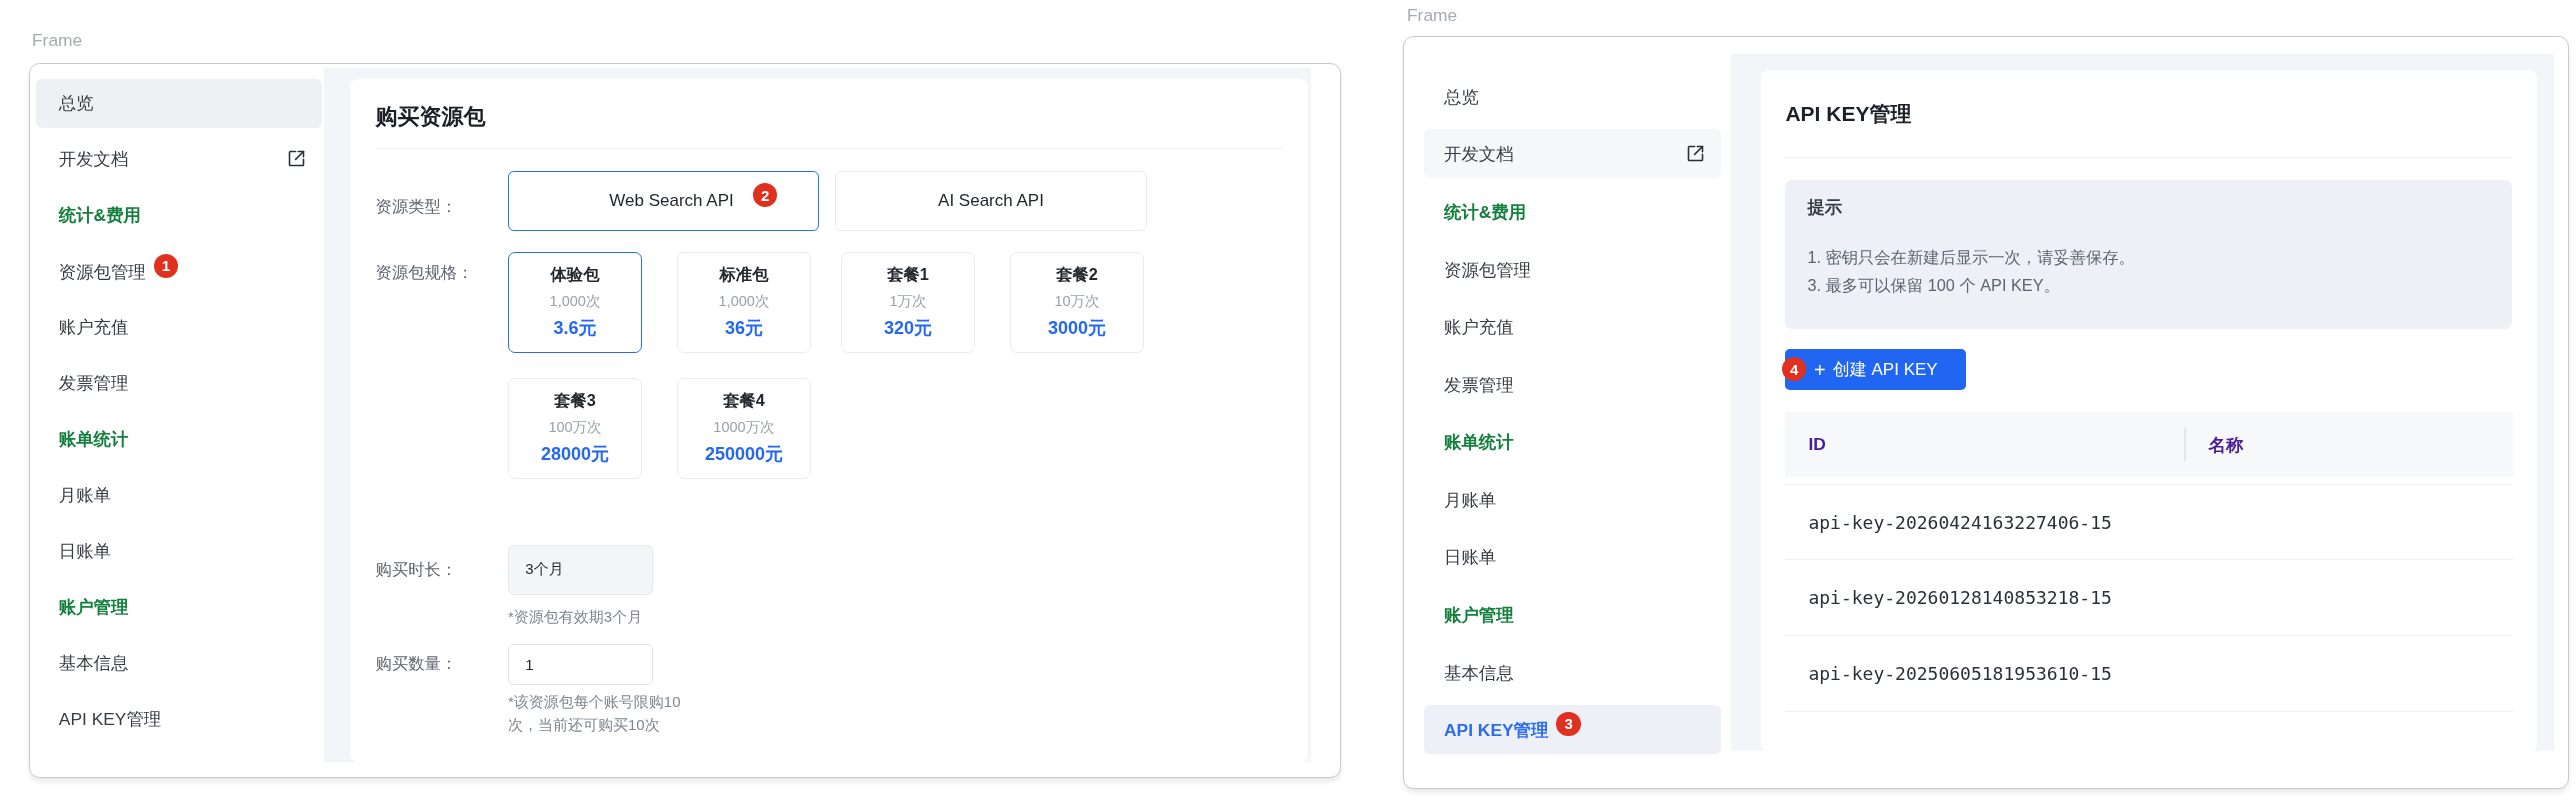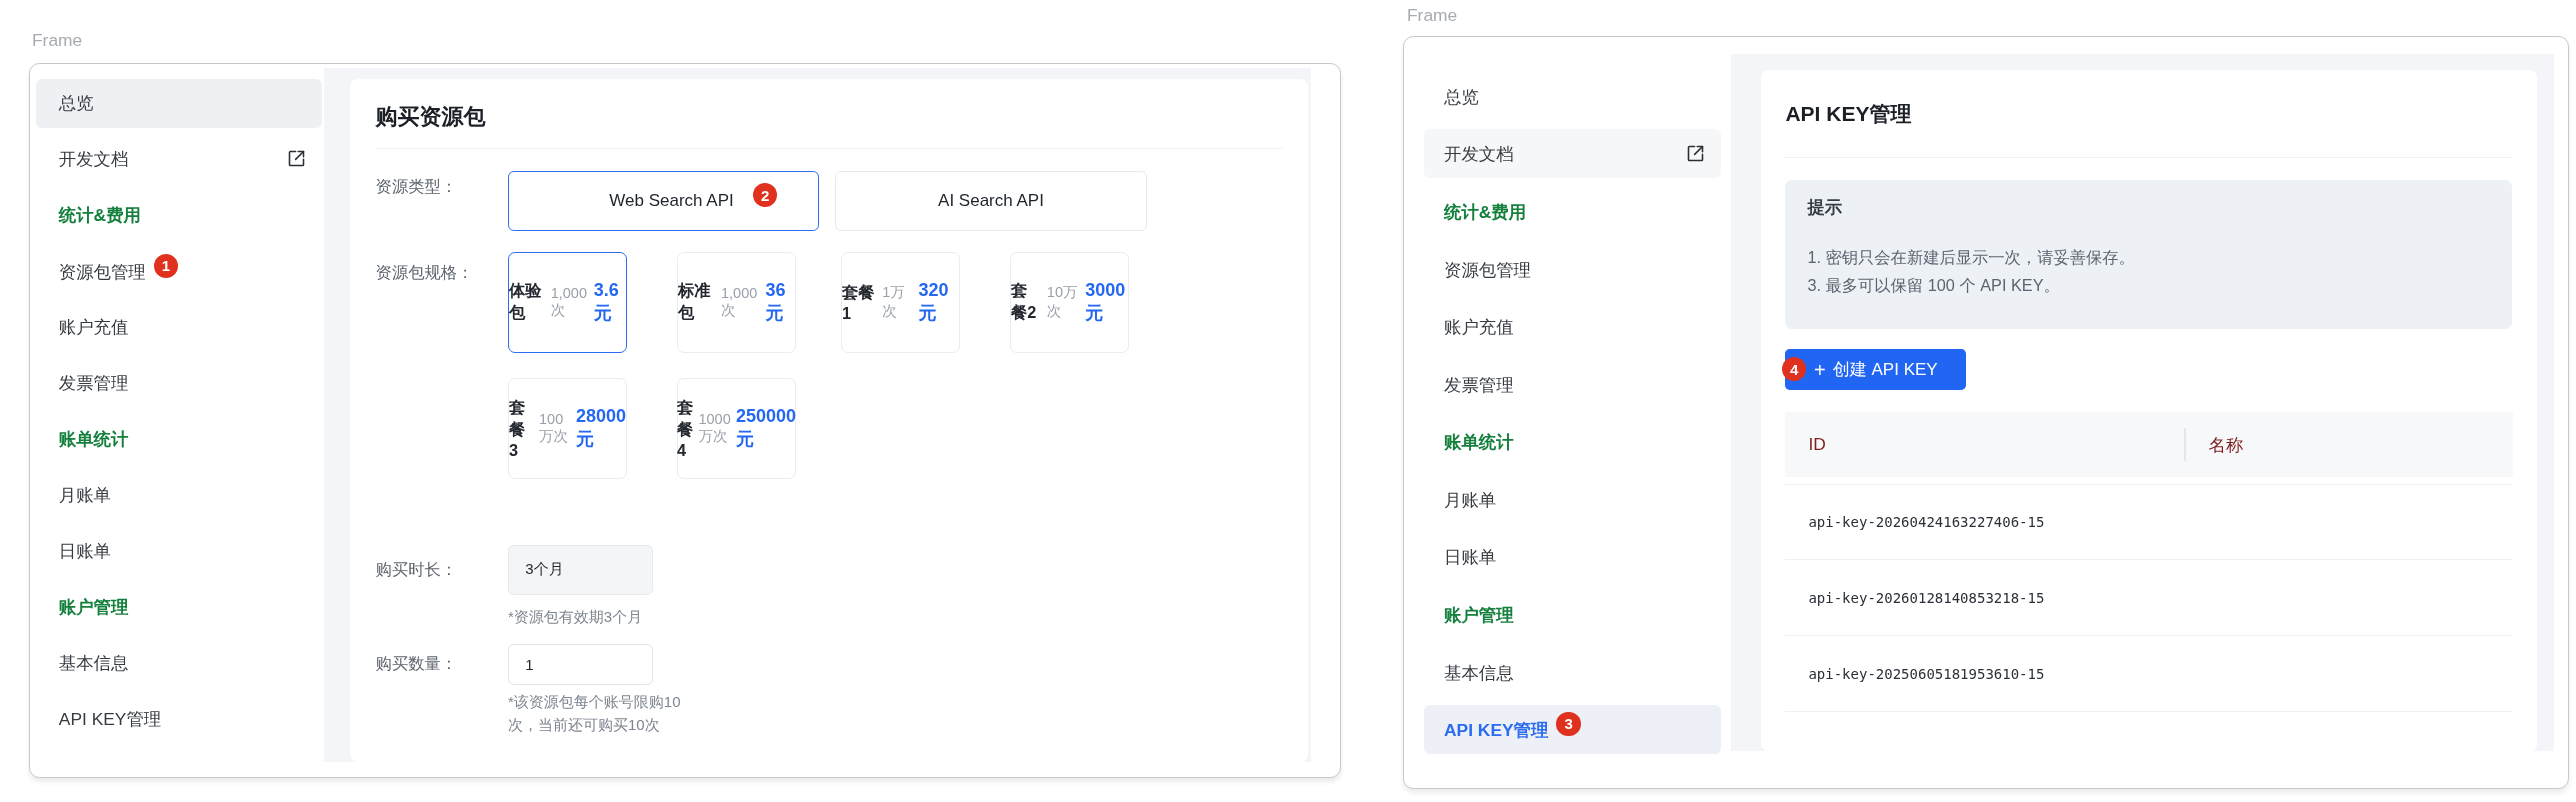--- a/index.html
+++ b/index.html
@@ -26,22 +26,22 @@
   .card{position:absolute;background:#fff;border-radius:8.1px;}
   
   .cl-title{position:absolute;left:25.6px;top:23px;font-size:22px;font-weight:bold;color:#1b1f26;}
   .hr{position:absolute;height:1.2px;background:#eef0f2;}
   .form-label{position:absolute;left:25.6px;height:49px;display:flex;align-items:center;
               font-size:16.3px;color:#5d646e;}
   .type-btn{position:absolute;height:60px;box-sizing:border-box;background:#fff;
             border:1.2px solid #e7eaef;border-radius:5.8px;display:flex;align-items:center;
             justify-content:center;font-size:17px;color:#1e242c;cursor:pointer;}
   .type-btn.selected{border:1.7px solid #2b6cf0;padding-left:16px;}
-  .spec{position:absolute;width:119px;height:101px;box-sizing:border-box;background:#fff;
-        border:1.2px solid #e9ecf1;border-radius:7px;display:flex;flex-direction:row;
+  .spec{position:absolute;width:134px;height:101px;box-sizing:border-box;background:#fff;
+        border:1.2px solid #e9ecf1;border-radius:7px;display:flex;flex-direction:column;
         align-items:center;justify-content:center;gap:5.2px;cursor:pointer;}
   .spec.selected{border:1.7px solid #2b6cf0;}
   .spec-name{font-size:16.3px;font-weight:600;color:#23272e;}
   .spec-count{font-size:14.5px;color:#99a0aa;}
   .spec-price{font-size:18px;font-weight:bold;color:#2468f2;}
   .note{position:absolute;font-size:15px;color:#7d858f;line-height:24.4px;}
   .input-box{position:absolute;box-sizing:border-box;border-radius:5.8px;display:flex;
              align-items:center;padding-left:16.3px;font-size:15px;color:#23272e;cursor:pointer;}
   .input-gray{background:#f4f5f7;border:1.2px solid #e5e8ec;}
   .input-white{background:#fff;border:1.2px solid #dfe3e8;}
@@ -50,28 +50,28 @@
   .tips{position:absolute;left:24.4px;top:110px;width:727px;height:149px;box-sizing:border-box;
         background:#edf0f5;border-radius:7px;padding:15px 22px;}
   .tips-title{font-size:17.4px;font-weight:bold;color:#353c46;line-height:25.6px;margin-bottom:22px;}
   .tips-item{font-size:16.3px;color:#5b6470;line-height:28px;}
   .create-btn{position:absolute;left:24.4px;top:279px;width:181px;height:41px;background:#2166f3;
               border-radius:4.7px;display:flex;align-items:center;justify-content:center;gap:7px;
               color:#fff;font-size:17px;cursor:pointer;}
   .btn-badge{position:absolute;left:-3.5px;top:8.1px;}
   .thead{position:absolute;left:24.4px;top:342px;width:728px;height:65px;background:#f6f8fa;
          display:flex;align-items:center;box-sizing:border-box;}
-  .th{font-size:17.4px;font-weight:normal;color:#7f1d1d;}
+  .th{font-size:17.4px;font-weight:bold;color:#4c1d95;}
   .th-id{width:376px;padding-left:23px;}
   .col-div{width:1.2px;height:33px;background:#e3e7ec;}
   .th-name{padding-left:23px;}
   .trows{position:absolute;left:24.4px;top:414px;width:728px;}
   .trow{height:76px;display:flex;align-items:center;padding-left:23px;box-sizing:border-box;
         border-bottom:1.2px solid #eaf0f4;font-family:"DejaVu Sans Mono",monospace;
-        font-size:14px;color:#2b3038;}
+        font-size:18px;color:#2b3038;}
   .trow:first-child{border-top:1.2px solid #eaf0f4;}
   .btn-plus{font-size:20px;font-weight:400;line-height:1;}
   .badge-float{position:absolute;}
 </style>
 </head>
 <body>
 
 <div class="page">
 
   <div class="frame-label" style="left:32px;top:30px;">Frame</div>
@@ -121,21 +121,21 @@
       <span class="sb-label">API KEY管理</span>
     </div>
 
     <div class="graybg" style="left:294px;top:4.1px;width:987px;height:694px;"></div>
 
     <div class="card" style="left:320px;top:14.5px;width:958px;height:683px;">
 
       <div class="cl-title">购买资源包</div>
       <div class="hr" style="left:25.6px;top:69px;width:907px;"></div>
 
-      <div class="form-label" style="top:84px;">资源类型：</div>
+      <div class="form-label" style="top:104px;">资源类型：</div>
 
       <div class="type-btn selected" style="left:158px;top:92px;width:311px;">
         <span>Web Search API</span>
         <span class="badge badge-float" style="left:244px;top:11.6px;">2</span>
       </div>
       <div class="type-btn" style="left:485px;top:92px;width:312px;">
         <span>AI Search API</span>
       </div>
 
       <div class="form-label" style="top:170px;">资源包规格：</div>

